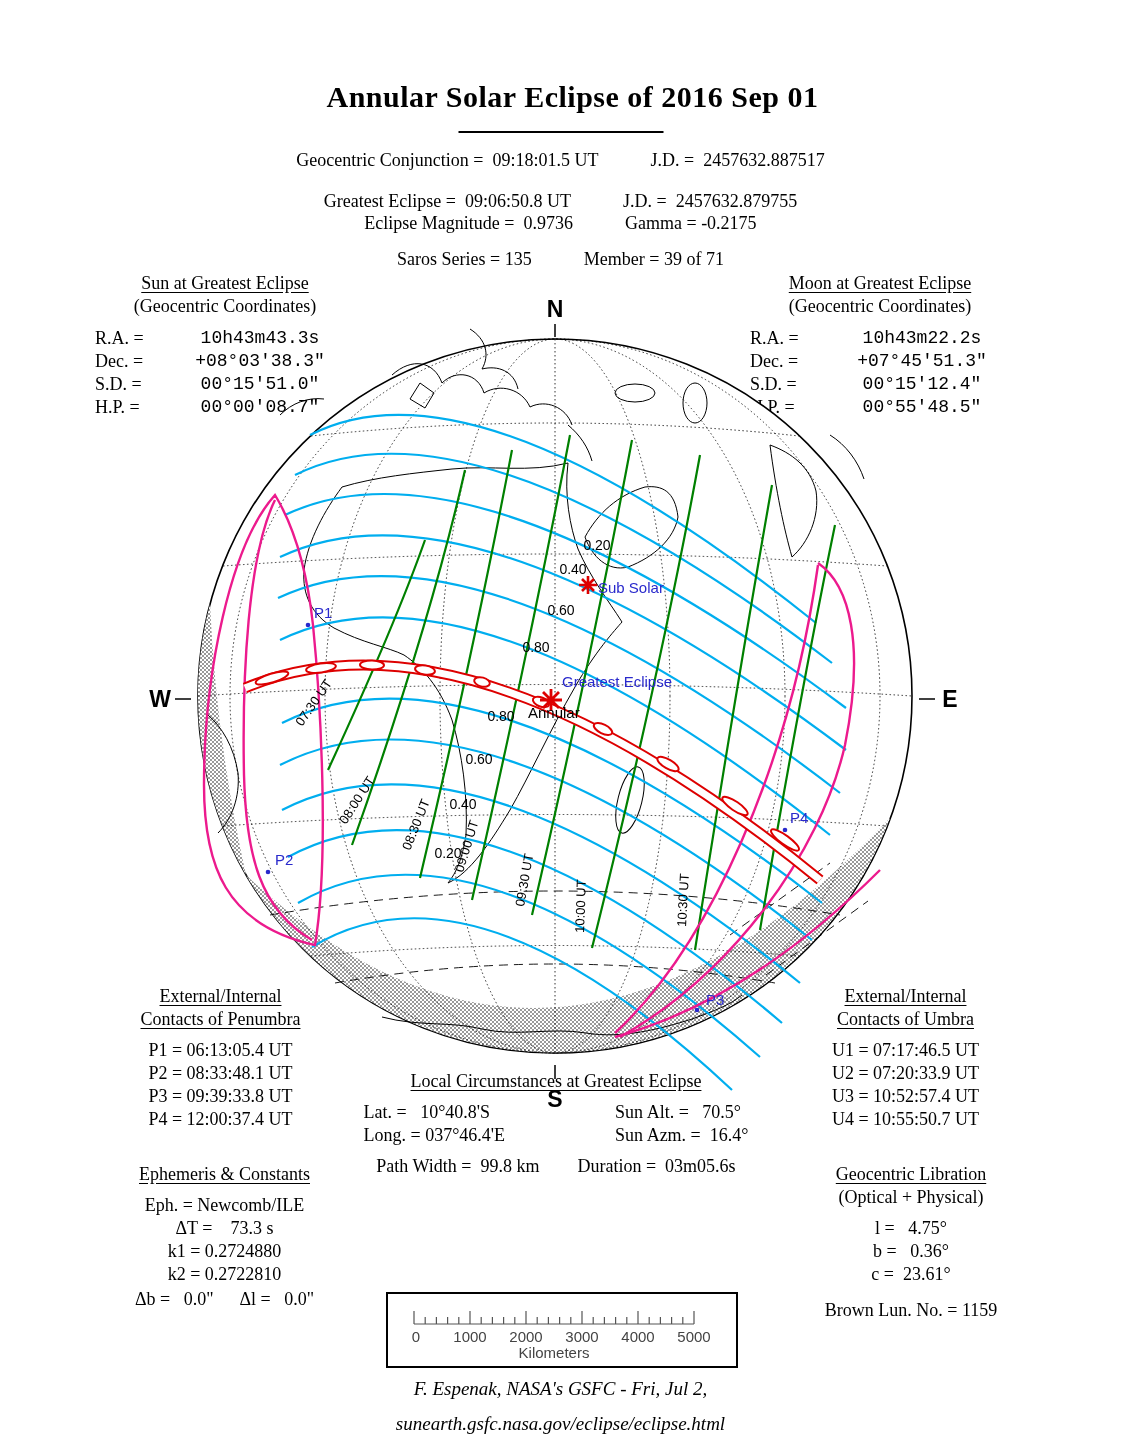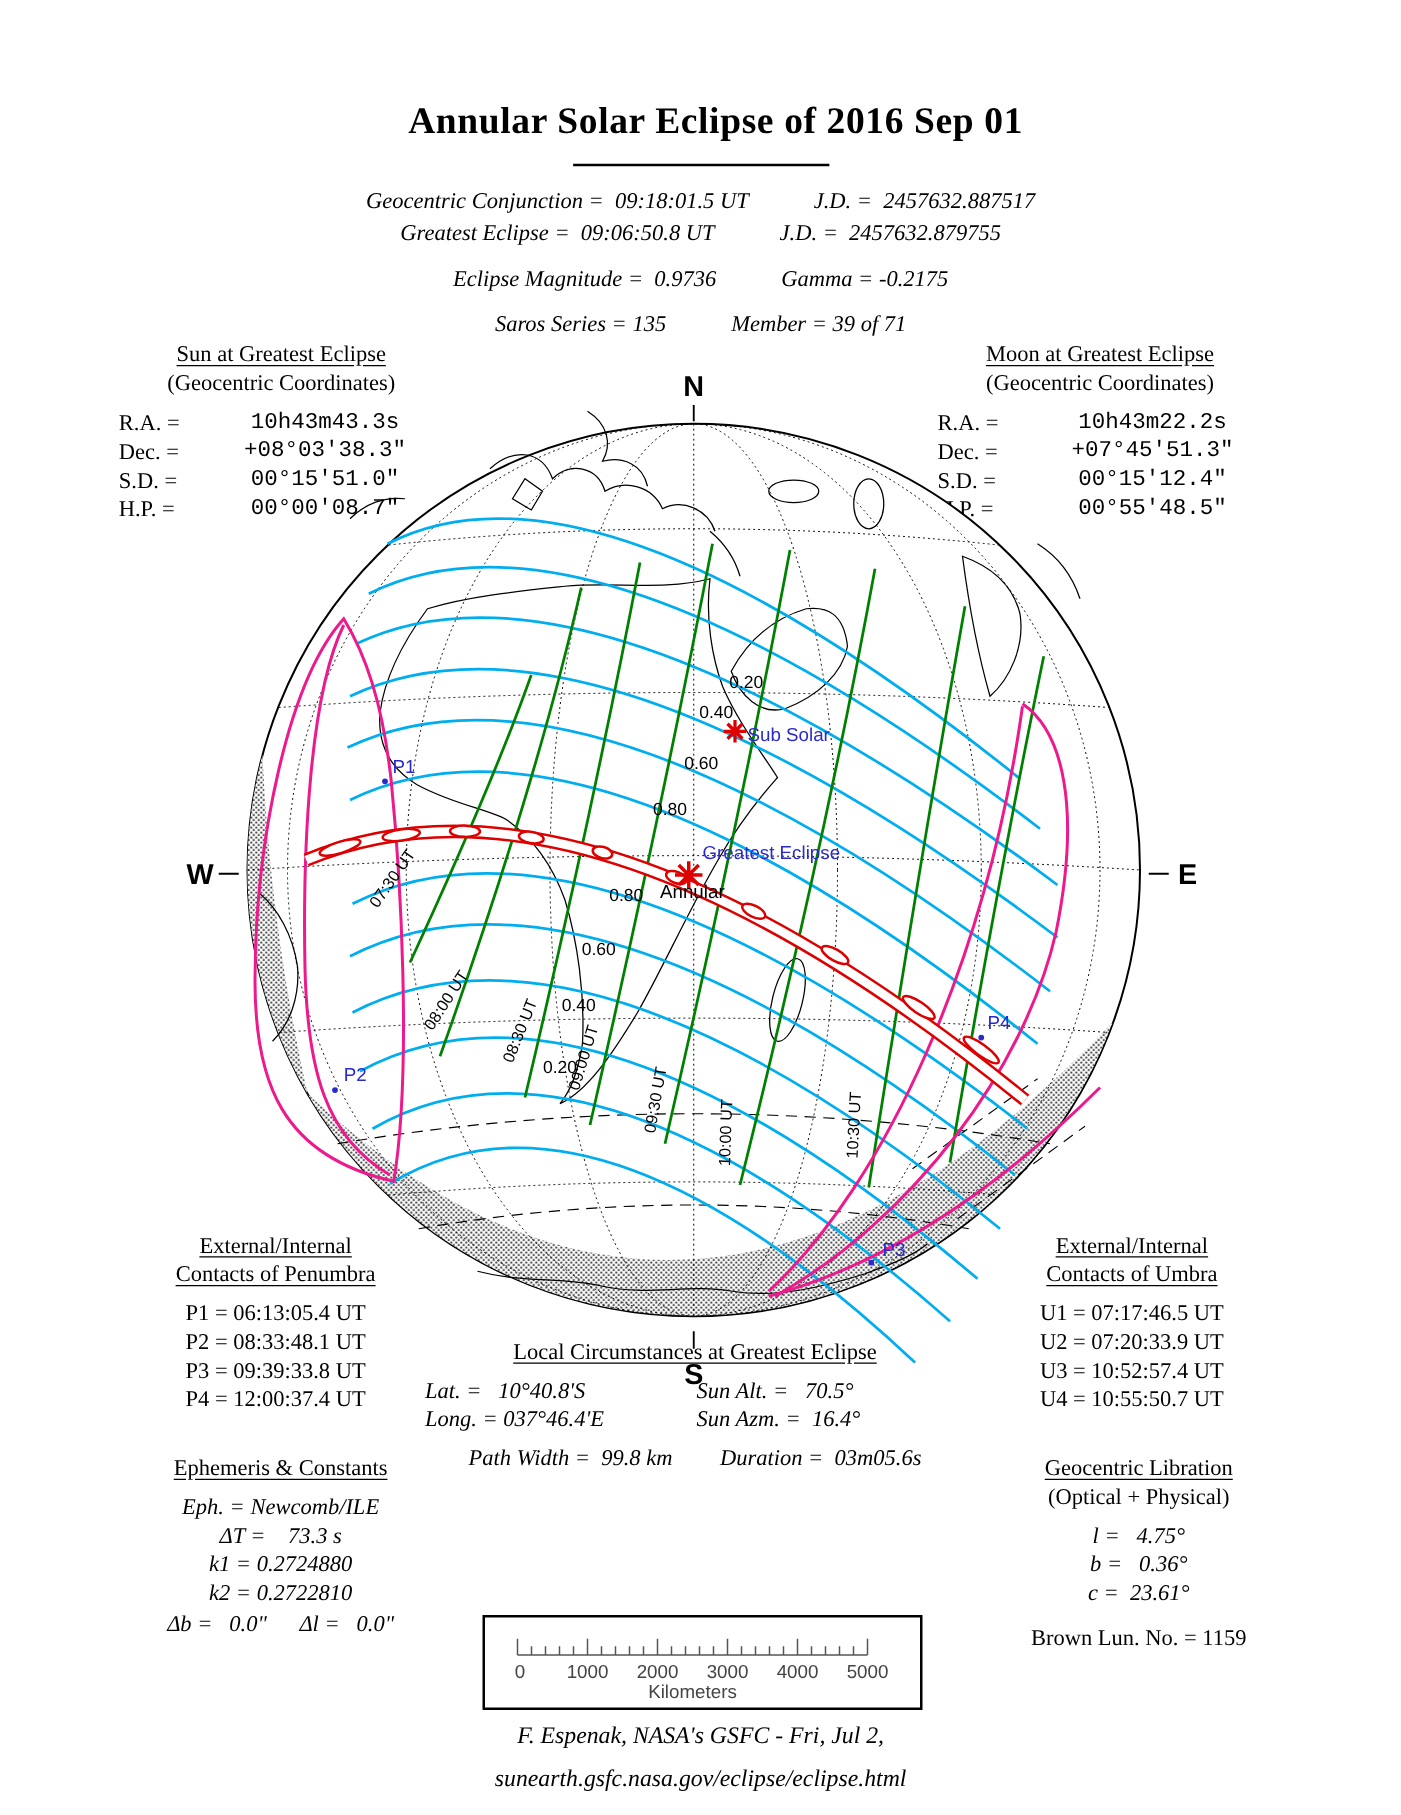--- a/index.html
+++ b/index.html
@@ -1,20 +1,20 @@
 <!DOCTYPE html>
 <html><head>
 <meta charset="utf-8">
 <style>
   html,body{margin:0;padding:0;background:#fff;}
   .page{position:relative;width:1121px;height:1452px;background:#fff;overflow:hidden;
         font-family:"Liberation Serif",serif;color:#000;}
   .abs{position:absolute;}
   .ctr{text-align:center;}
-  .pre{white-space:pre;font-style:italic;}
+  .pre{white-space:pre;}
   .title{left:0;right:0;top:80px;font-size:30px;font-weight:bold;letter-spacing:.5px;padding-left:24px;}
   .title-rule{left:50%;top:131px;width:205px;height:2px;background:#000;transform:translateX(-50%);}
   .hrow{left:0;right:0;display:flex;justify-content:center;gap:52px;font-size:18px;}
   .blk{font-size:18px;line-height:23px;}
   .blk .hd{text-decoration:underline;text-underline-offset:3px;}
   .datrow{display:grid;grid-template-columns:64px 1fr;column-gap:6px;}
   .datrow .l{text-align:left;}
   .datrow .v{text-align:center;font-family:Liberation Mono, monospace;}
   .rows-ctr div{text-align:center;}
   svg text{font-family:"Liberation Sans",sans-serif;}
@@ -26,21 +26,21 @@
 
 <div class="page">
 
   <div class="abs ctr title">Annular Solar Eclipse of  2016 Sep 01</div>
   <div class="abs title-rule"></div>
 
   <div class="abs hrow" style="top:150px">
     <span class="pre"><span>Geocentric Conjunction =</span>  <span>09:18:01.5 UT</span></span>
     <span class="pre"><span>J.D. =</span>  <span>2457632.887517</span></span>
   </div>
-  <div class="abs hrow" style="top:176px">
+  <div class="abs hrow" style="top:191px">
     <span class="pre"><span>Greatest Eclipse =</span>  <span>09:06:50.8 UT</span></span>
     <span class="pre"><span>J.D. =</span>  <span>2457632.879755</span></span>
   </div>
   <div class="abs hrow" style="top:213px">
     <span class="pre"><span>Eclipse Magnitude =</span>  <span>0.9736</span></span>
     <span class="pre"><span>Gamma =</span> <span>-0.2175</span></span>
   </div>
   <div class="abs hrow" style="top:249px">
     <span class="pre"><span>Saros Series =</span> <span>135</span></span>
     <span class="pre"><span>Member =</span> <span>39 of 71</span></span>
@@ -271,21 +271,21 @@
       <div>U1 = 07:17:46.5 UT</div>
       <div>U2 = 07:20:33.9 UT</div>
       <div>U3 = 10:52:57.4 UT</div>
       <div>U4 = 10:55:50.7 UT</div>
     </div>
   </div>
 
   <div class="abs blk ctr" style="left:340px;top:1070px;width:432px">
     <div class="hd">Local Circumstances at Greatest Eclipse</div>
     <div style="height:8px"></div>
-    <div style="display:flex;gap:74px">
+    <div style="display:flex;justify-content:center;gap:110px">
       <div style="text-align:left">
         <div class="pre">Lat. =   10°40.8'S</div>
         <div class="pre">Long. = 037°46.4'E</div>
       </div>
       <div style="text-align:left">
         <div class="pre">Sun Alt. =   70.5°</div>
         <div class="pre">Sun Azm. =  16.4°</div>
       </div>
     </div>
     <div style="height:8px"></div>

